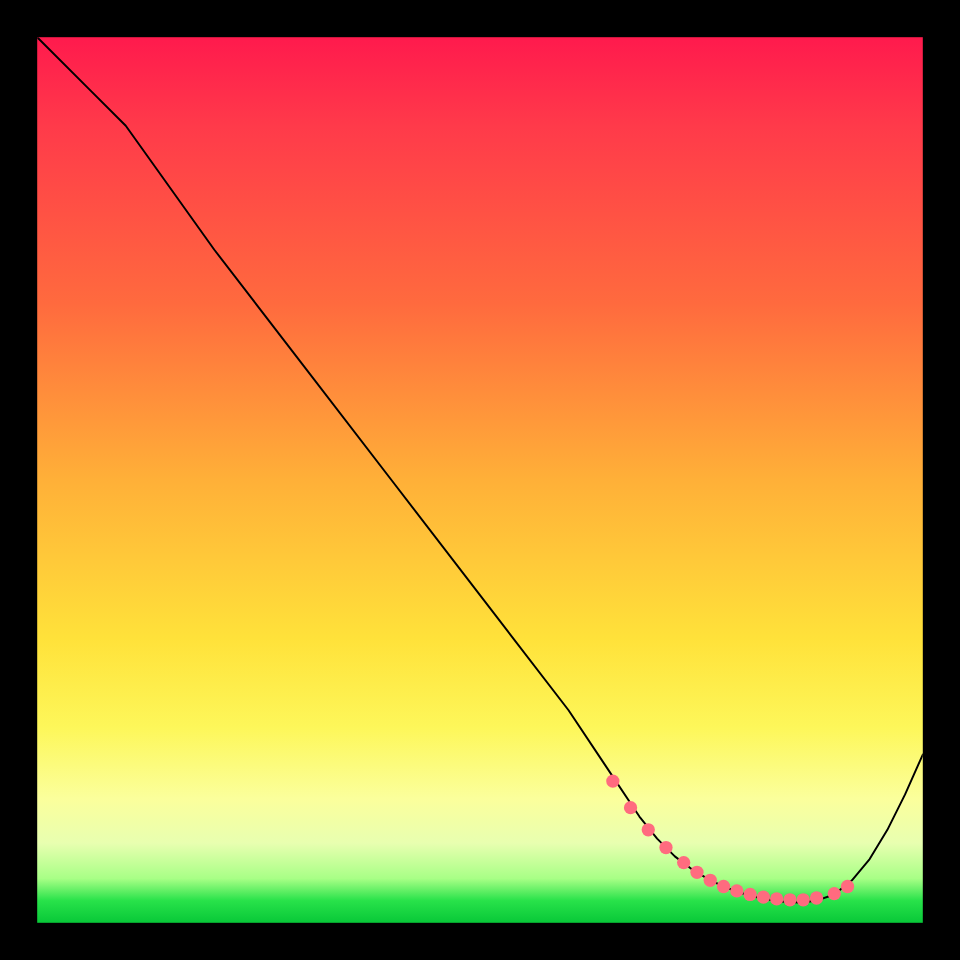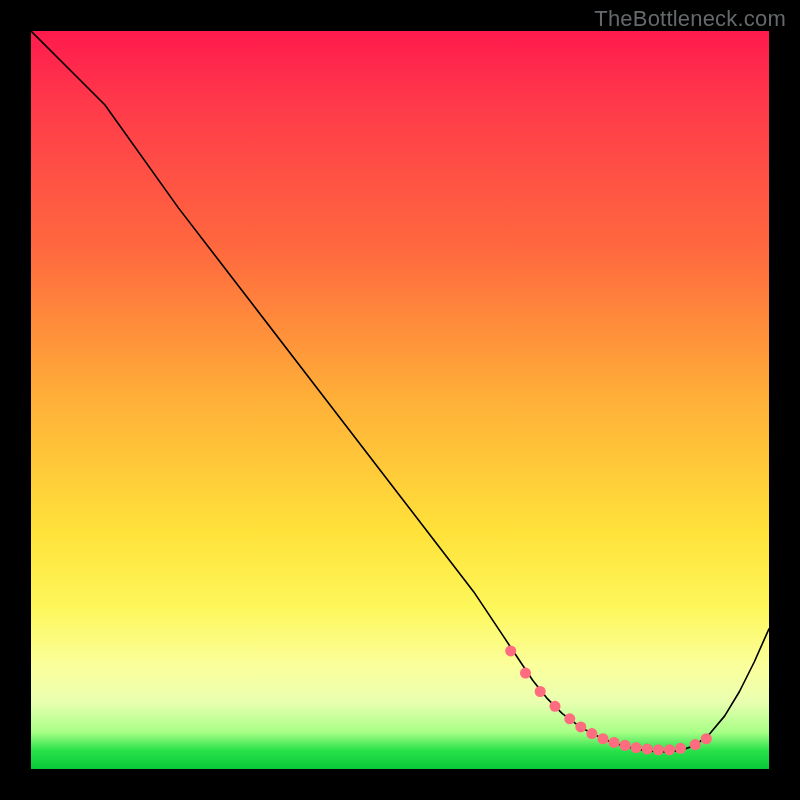--- a/index.html
+++ b/index.html
@@ -77,15 +77,14 @@
         <circle cx="82.000" cy="97.100" r="0.75" fill="#ff6b7f"></circle>
         <circle cx="83.500" cy="97.300" r="0.75" fill="#ff6b7f"></circle>
         <circle cx="85.000" cy="97.400" r="0.75" fill="#ff6b7f"></circle>
         <circle cx="86.500" cy="97.400" r="0.75" fill="#ff6b7f"></circle>
         <circle cx="88.000" cy="97.200" r="0.75" fill="#ff6b7f"></circle>
         <circle cx="90.000" cy="96.700" r="0.75" fill="#ff6b7f"></circle>
         <circle cx="91.500" cy="95.900" r="0.75" fill="#ff6b7f"></circle>
       </g>
 </svg>
 
-<div class="watermark">TheBottleneck.com</div>
 
 </div>
 
 </body></html>

